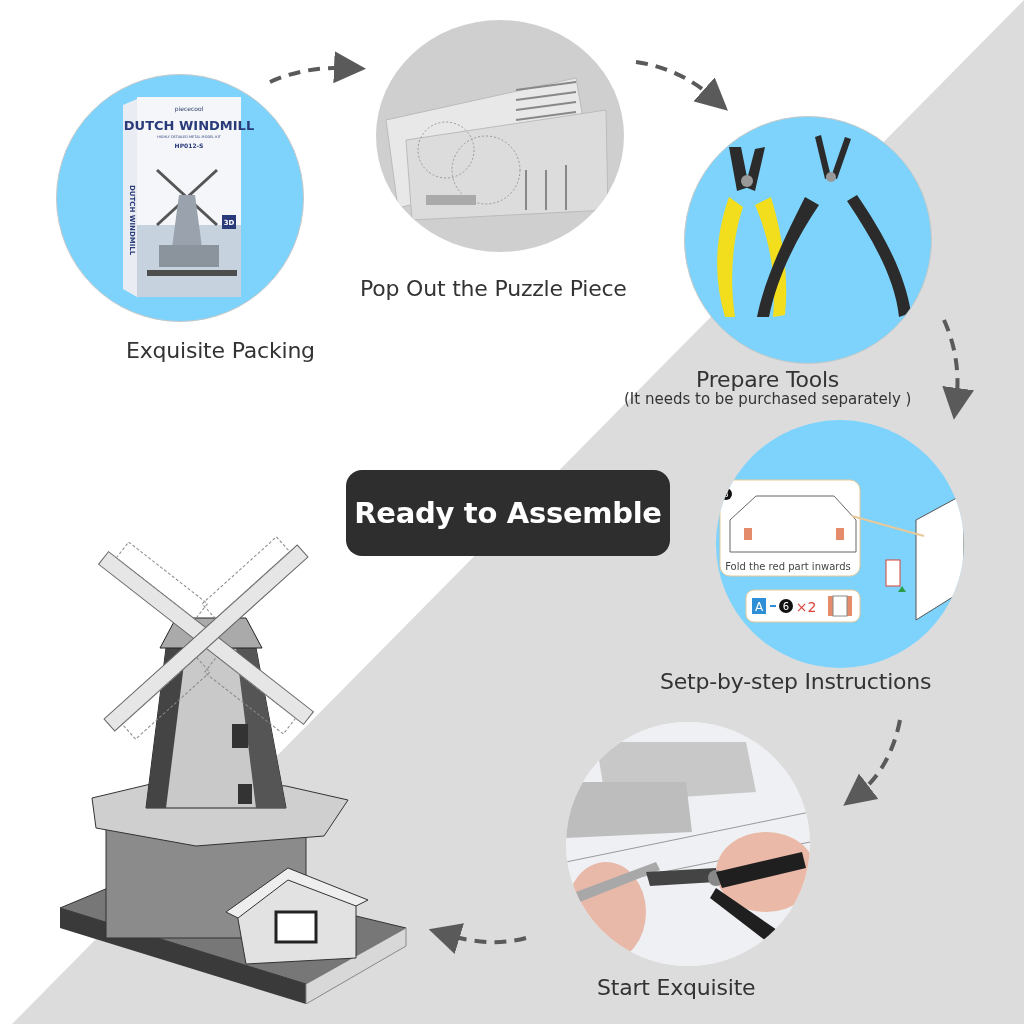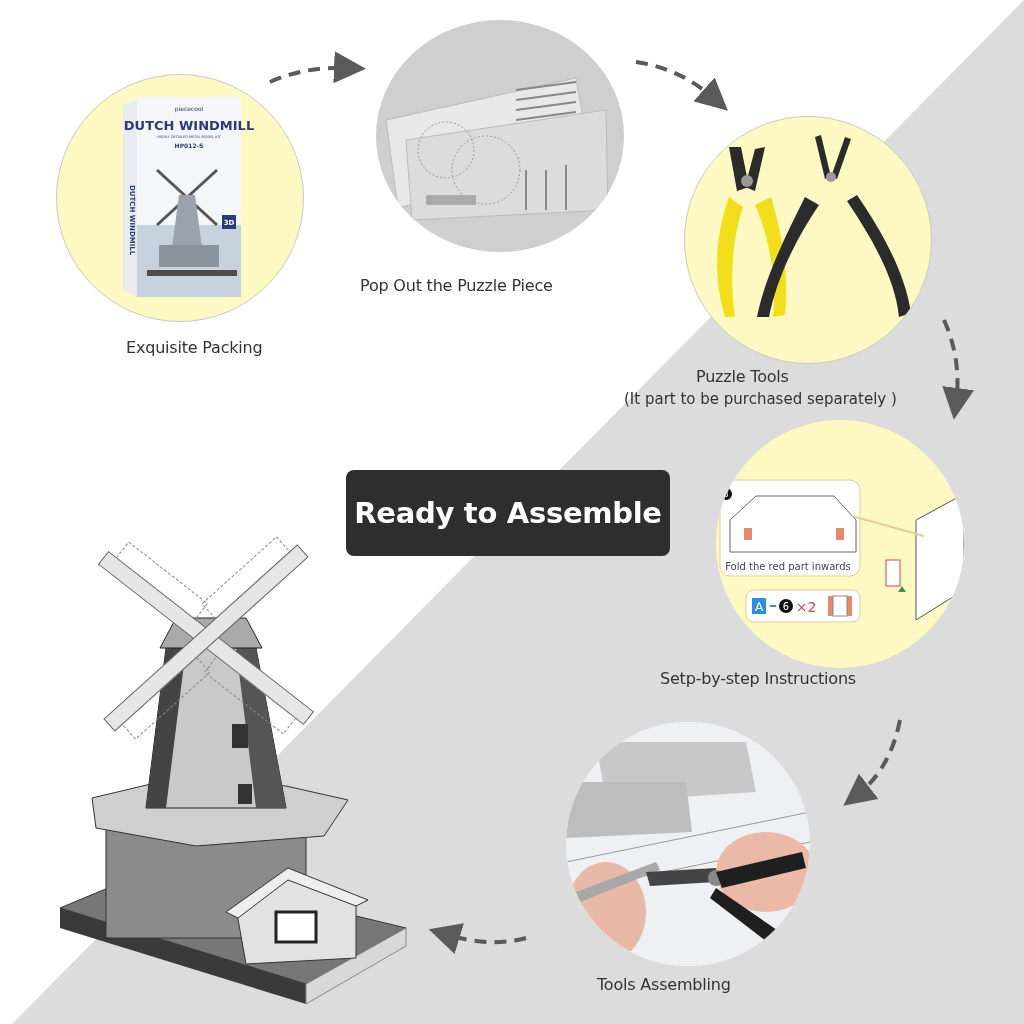--- a/index.html
+++ b/index.html
@@ -1,23 +1,23 @@
 <!DOCTYPE html>
 <html><head>
 <meta charset="utf-8">
 <style>
   html, body { margin:0; padding:0; }
   body { width:1024px; height:1024px; position:relative; overflow:hidden; background:#ffffff; font-family:"DejaVu Sans", sans-serif; color:#333; }
   .bg-diag { position:absolute; left:0; top:0; width:1024px; height:1024px; }
   .circle { position:absolute; border-radius:50%; overflow:hidden; }
-  .circle.white { background:#fef9c3; border:1px solid #c9c9c9; box-sizing:border-box;text-align:center; }
+  .circle.white { background:#7dd3fc; border:1px solid #c9c9c9; box-sizing:border-box;text-align:center; }
   .circle.grey { background:#cfcfcf; }
-  .label { position:absolute; font-family:"DejaVu Sans", sans-serif; color:#333; white-space:nowrap; font-size:16px; letter-spacing:-0.2px; }
+  .label { position:absolute; font-family:"DejaVu Sans", sans-serif; color:#333; white-space:nowrap; font-size:22px; letter-spacing:-0.2px; }
   .sublabel { position:absolute; font-family:"DejaVu Sans", sans-serif; color:#333; white-space:nowrap; font-size:15px; }
-  .ready-btn { position:absolute; left:346px; top:470px; width:324px; height:86px; background:#2e2e2e; border-radius:8px; color:#fff; font-family:"DejaVu Sans", sans-serif; font-weight:bold; font-size:29px; display:flex; align-items:center; justify-content:center; letter-spacing:-0.3px; }
+  .ready-btn { position:absolute; left:346px; top:470px; width:324px; height:86px; background:#2e2e2e; border-radius:16px; color:#fff; font-family:"DejaVu Sans", sans-serif; font-weight:bold; font-size:29px; display:flex; align-items:center; justify-content:center; letter-spacing:-0.3px; }
   .arrow { position:absolute; left:0; top:0; width:1024px; height:1024px; pointer-events:none; }
   svg { display:block; }
 </style>
 </head>
 <body>
 
 <svg class="bg-diag" viewBox="0 0 1024 1024">
   <polygon points="1024,0 1024,1024 12,1024" fill="#dcdcdc"></polygon>
 </svg>
 
@@ -76,22 +76,22 @@
     <path d="M44,80 C30,120 28,160 40,200 L50,200 C44,160 48,120 58,90 Z" fill="#f2de1c"></path>
     <path d="M70,88 C84,120 92,160 88,200 L100,198 C104,160 98,120 86,80 Z" fill="#f2de1c"></path>
 
     <polygon points="130,20 136,18 146,60 140,62" fill="#2b2b2b"></polygon>
     <polygon points="160,20 166,22 152,62 146,60" fill="#2b2b2b"></polygon>
     <circle cx="146" cy="60" r="5" fill="#999"></circle>
     <path d="M120,80 C100,120 80,160 72,200 L84,200 C92,160 112,120 134,88 Z" fill="#2b2b2b"></path>
     <path d="M162,84 C186,120 210,160 214,200 L226,196 C220,156 198,116 172,78 Z" fill="#2b2b2b"></path>
   </svg>
 </div>
-<div class="label" style="left:696px;top:367px;">Puzzle Tools</div>
-<div class="sublabel" style="left:624px;top:390px;">(It part to be purchased separately  )</div>
+<div class="label" style="left:696px;top:367px;">Prepare Tools</div>
+<div class="sublabel" style="left:624px;top:390px;">(It needs to be purchased separately  )</div>
 
 <div class="circle white" style="left:716px;top:420px;width:248px;height:248px;border:none;">
   <svg width="248" height="248" viewBox="0 0 248 248">
     <rect x="4" y="60" width="140" height="96" rx="10" fill="#fff" stroke="#e8c99a"></rect>
     <circle cx="10" cy="74" r="6" fill="#111"></circle>
     <text x="10" y="77" font-size="8" fill="#fff" text-anchor="middle" font-family="DejaVu Sans, sans-serif">3</text>
     <polygon points="14,100 40,76 118,76 140,100 140,132 14,132" fill="#fff" stroke="#666"></polygon>
     <rect x="28" y="108" width="8" height="12" fill="#e38b6b"></rect>
     <rect x="120" y="108" width="8" height="12" fill="#e38b6b"></rect>
     <text x="72" y="150" font-size="10" fill="#444" text-anchor="middle" font-family="DejaVu Sans, sans-serif">Fold the red part inwards</text>
@@ -123,21 +123,21 @@
       </g>
     <ellipse cx="40" cy="190" rx="40" ry="50" fill="#e8b8a8"></ellipse>
     <ellipse cx="200" cy="150" rx="50" ry="40" fill="#eab9a7"></ellipse>
     <polygon points="10,170 90,140 94,148 14,180" fill="#a8a8a8"></polygon>
     <polygon points="80,150 150,146 150,160 84,164" fill="#444"></polygon>
     <circle cx="150" cy="156" r="8" fill="#888"></circle>
     <path d="M150,150 L236,130 L240,146 L156,166 Z" fill="#1f1f1f"></path>
     <path d="M150,166 L214,210 L204,222 L144,176 Z" fill="#1f1f1f"></path>
   </svg>
 </div>
-<div class="label" style="left:597px;top:975px;">Tools Assembling</div>
+<div class="label" style="left:597px;top:975px;">Start Exquisite</div>
 
 <div class="ready-btn">Ready to Assemble</div>
 
 <svg style="position:absolute;left:56px;top:528px;" width="360" height="476" viewBox="0 0 360 476">
 
   <polygon points="4,380 100,340 350,400 250,456" fill="#777" stroke="#333"></polygon>
   <polygon points="4,380 4,400 250,476 250,456" fill="#3a3a3a"></polygon>
   <polygon points="250,456 350,400 350,418 250,476" fill="#d8d8d8" stroke="#888"></polygon>
 
   <rect x="50" y="300" width="200" height="110" fill="#8b8b8b" stroke="#333"></rect>

